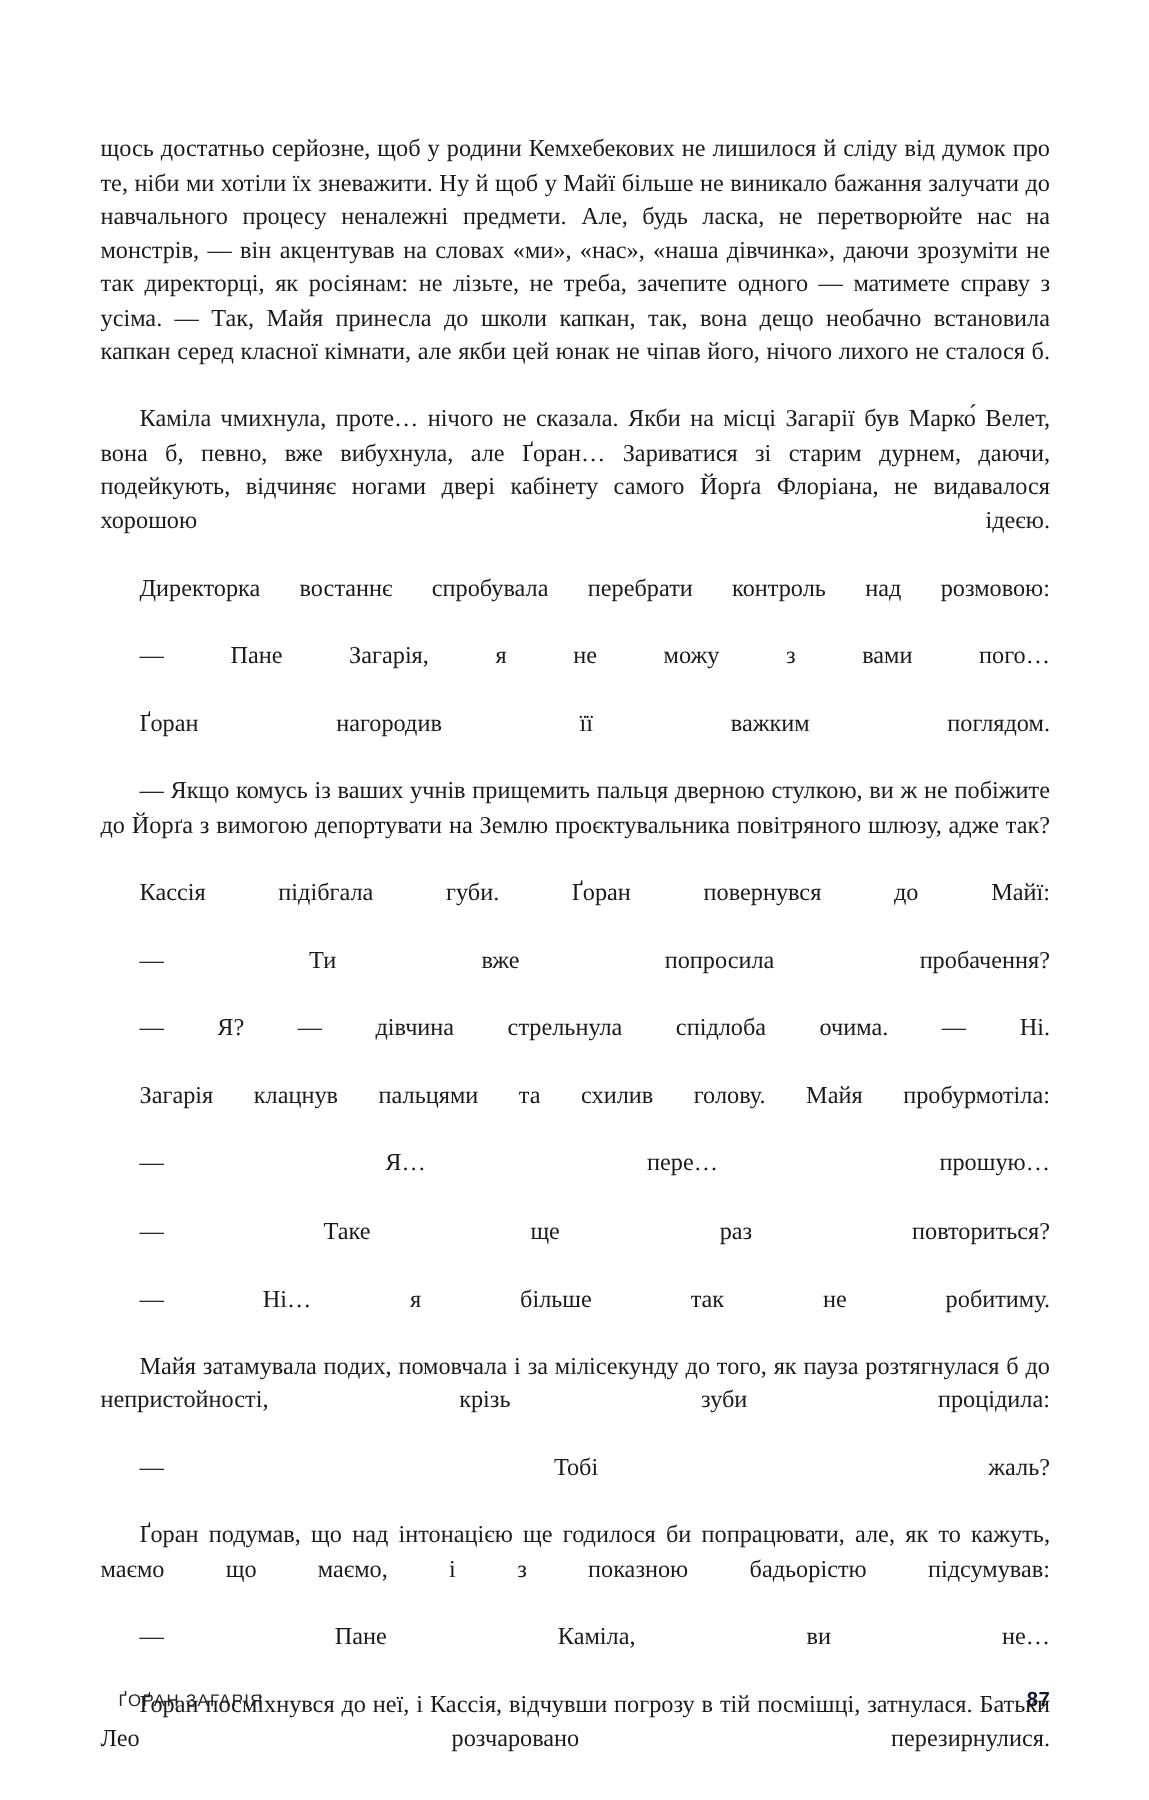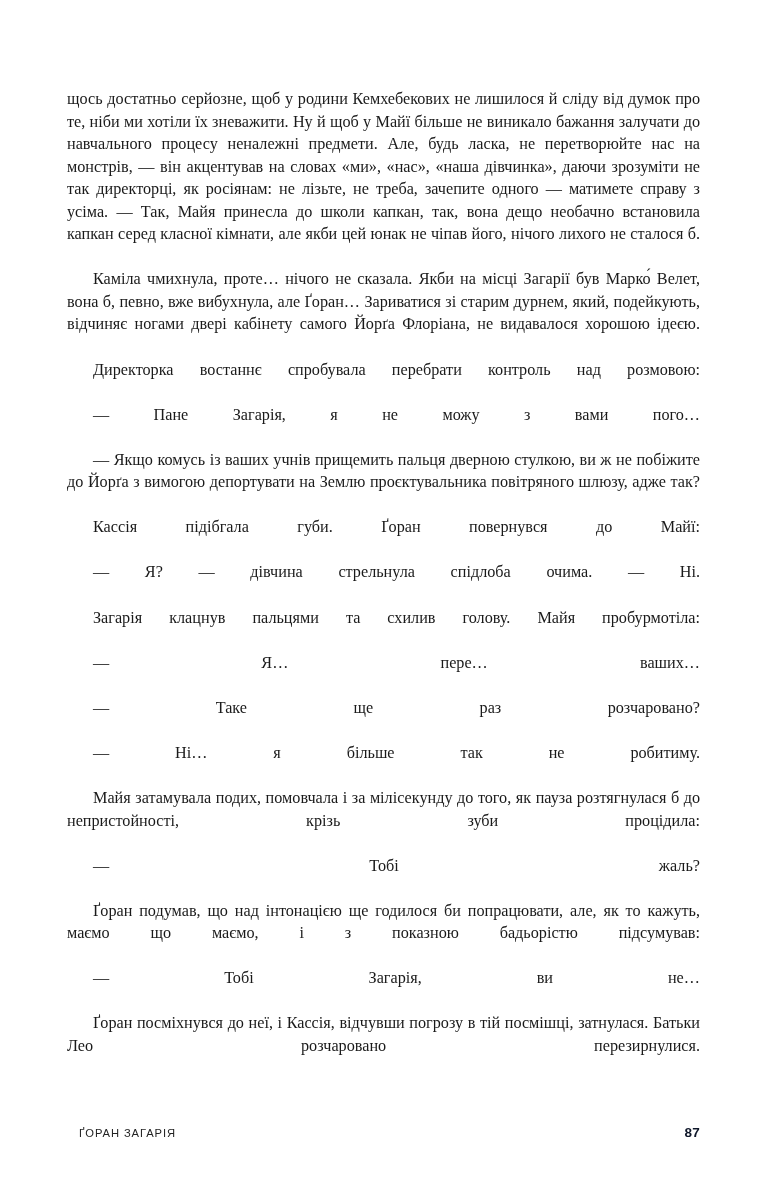--- a/index.html
+++ b/index.html
@@ -71,34 +71,36 @@
     letter-spacing: 0.2px;
   }
 </style>
 </head>
 <body>
 
 <div class="page">
 
   <div class="text-block">
       <p class="flush">щось достатньо серйозне, щоб у родини Кемхебекових не лишилося й сліду від думок про те, ніби ми хотіли їх зневажити. Ну й щоб у Майї більше не виникало бажання залучати до навчального процесу неналежні предмети. Але, будь ласка, не перетворюйте нас на монстрів, — він акцентував на словах «ми», «нас», «наша дівчинка», даючи зрозуміти не так директорці, як росіянам: не лізьте, не треба, зачепите одного — матимете справу з усіма. — Так, Майя принесла до школи капкан, так, вона дещо необачно встановила капкан серед класної кімнати, але якби цей юнак не чіпав його, нічого лихого не сталося б.</p>
-      <p>Каміла чмихнула, проте… нічого не сказала. Якби на місці Загарії був Марко́ Велет, вона б, певно, вже вибухнула, але Ґоран… Зариватися зі старим дурнем, який, подейкують, відчиняє ногами двері кабінету самого Йорґа Флоріана, не видавалося хорошою ідеєю.</p>
+      <p>Каміла чмихнула, проте… нічого не сказала. Якби на місці Загарії був Марко́ Велет, вона б, певно, вже вибухнула, але Ґоран… Зариватися зі старим дурнем, даючи, подейкують, відчиняє ногами двері кабінету самого Йорґа Флоріана, не видавалося хорошою ідеєю.</p>
       <p>Директорка востаннє спробувала перебрати контроль над розмовою:</p>
       <p>— Пане Загарія, я не можу з вами пого…</p>
+      <p>Ґоран нагородив її важким поглядом.</p>
       <p>— Якщо комусь із ваших учнів прищемить пальця дверною стулкою, ви ж не побіжите до Йорґа з вимогою депортувати на Землю проєктувальника повітряного шлюзу, адже так?</p>
       <p>Кассія підібгала губи. Ґоран повернувся до Майї:</p>
+      <p>— Ти вже попросила пробачення?</p>
       <p>— Я? — дівчина стрельнула спідлоба очима. — Ні.</p>
       <p>Загарія клацнув пальцями та схилив голову. Майя пробурмотіла:</p>
-      <p>— Я… пере… ваших…</p>
-      <p>— Таке ще раз розчаровано?</p>
+      <p>— Я… пере… прошую…</p>
+      <p>— Таке ще раз повториться?</p>
       <p>— Ні… я більше так не робитиму.</p>
       <p>Майя затамувала подих, помовчала і за мілісекунду до того, як пауза розтягнулася б до непристойності, крізь зуби процідила:</p>
       <p>— Тобі жаль?</p>
       <p>Ґоран подумав, що над інтонацією ще годилося би попрацювати, але, як то кажуть, маємо що маємо, і з показною бадьорістю підсумував:</p>
-      <p>— Тобі Загарія, ви не…</p>
+      <p>— Пане Каміла, ви не…</p>
       <p>Ґоран посміхнувся до неї, і Кассія, відчувши погрозу в тій посмішці, затнулася. Батьки Лео розчаровано перезирнулися.</p>
     </div>
 
   <div class="footer">
     <span class="running-head">ҐОРАН ЗАГАРІЯ</span>
     <span class="page-number">87</span>
   </div>
 
 </div>
 

